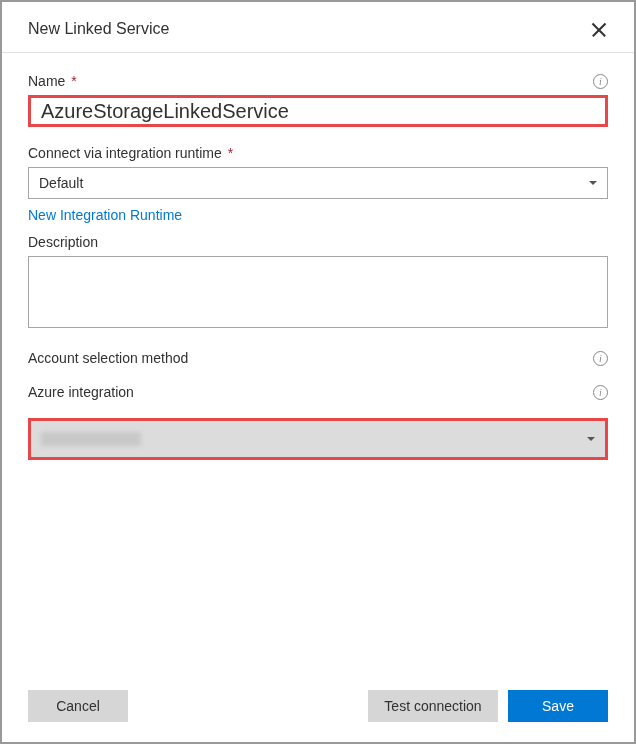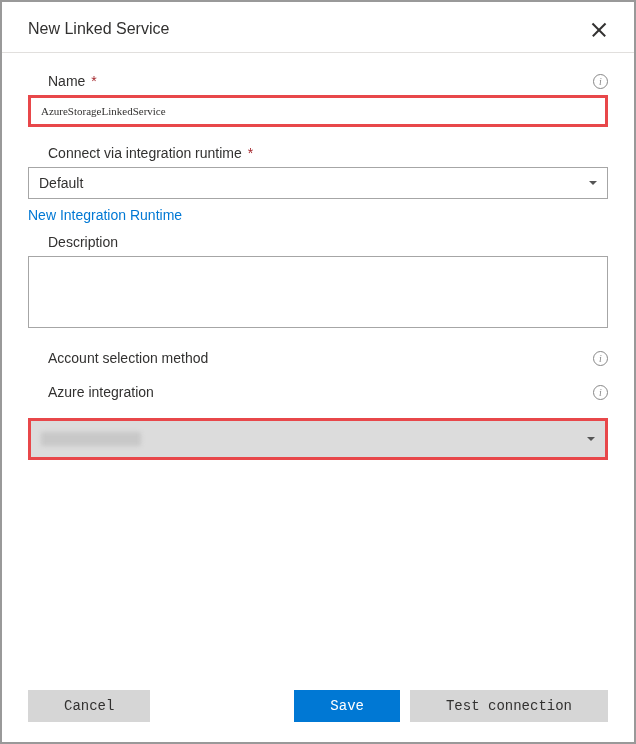--- a/index.html
+++ b/index.html
@@ -60,21 +60,20 @@
     }
 
     .field {
       margin-bottom: 18px;
     }
     .field-label-row {
       display: flex;
       justify-content: space-between;
       align-items: center;
       margin-bottom: 6px;
-      margin-left: 20px;
     }
     .field-label {
       font-size: 14px;
       color: #323130;
     }
     .required {
       color: #a4262c;
       margin-left: 2px;
     }
     .info-icon {
@@ -89,22 +88,22 @@
       color: #888;
       font-style: italic;
       font-family: Georgia, serif;
       cursor: pointer;
     }
     .text-input {
       width: 100%;
       height: 32px;
       border: 1px solid #a6a6a6;
       padding: 2px 10px;
-      font-size: 11px;
-      font-family: Liberation Serif, serif;
+      font-size: 20px;
+      font-family: Liberation Sans, sans-serif;
       color: #323130;
       outline: none;
     }
     .highlighted {
       border: 3px solid #e8474a;
     }
     .textarea {
       width: 100%;
       height: 72px;
       border: 1px solid #a6a6a6;
@@ -164,23 +163,23 @@
     }
 
     .footer {
       display: flex;
       justify-content: space-between;
       align-items: center;
       padding: 16px 26px 20px 26px;
     }
     .btn {
       height: 32px;
-      padding: 0 36px;
-      font-size: 14px;
-      font-family: Liberation Mono, monospace;
+      padding: 0 16px;
+      font-size: 14px;
+      font-family: Liberation Sans, sans-serif;
       border: none;
       cursor: pointer;
       min-width: 100px;
     }
     .btn-secondary {
       background: #d6d6d6;
       color: #323130;
     }
     .btn-primary {
       background: #0078d4;
@@ -258,17 +257,17 @@
           <div class="dropdown-caret"></div>
         </div>
       </div>
     </div>
 
   </div>
 
   <div class="footer">
     <button class="btn btn-secondary">Cancel</button>
     <div class="footer-right">
+      <button class="btn btn-secondary btn-test">Test connection</button>
       <button class="btn btn-primary">Save</button>
-      <button class="btn btn-secondary btn-test">Test connection</button>
     </div>
   </div>
 </div>
 
 </body></html>

